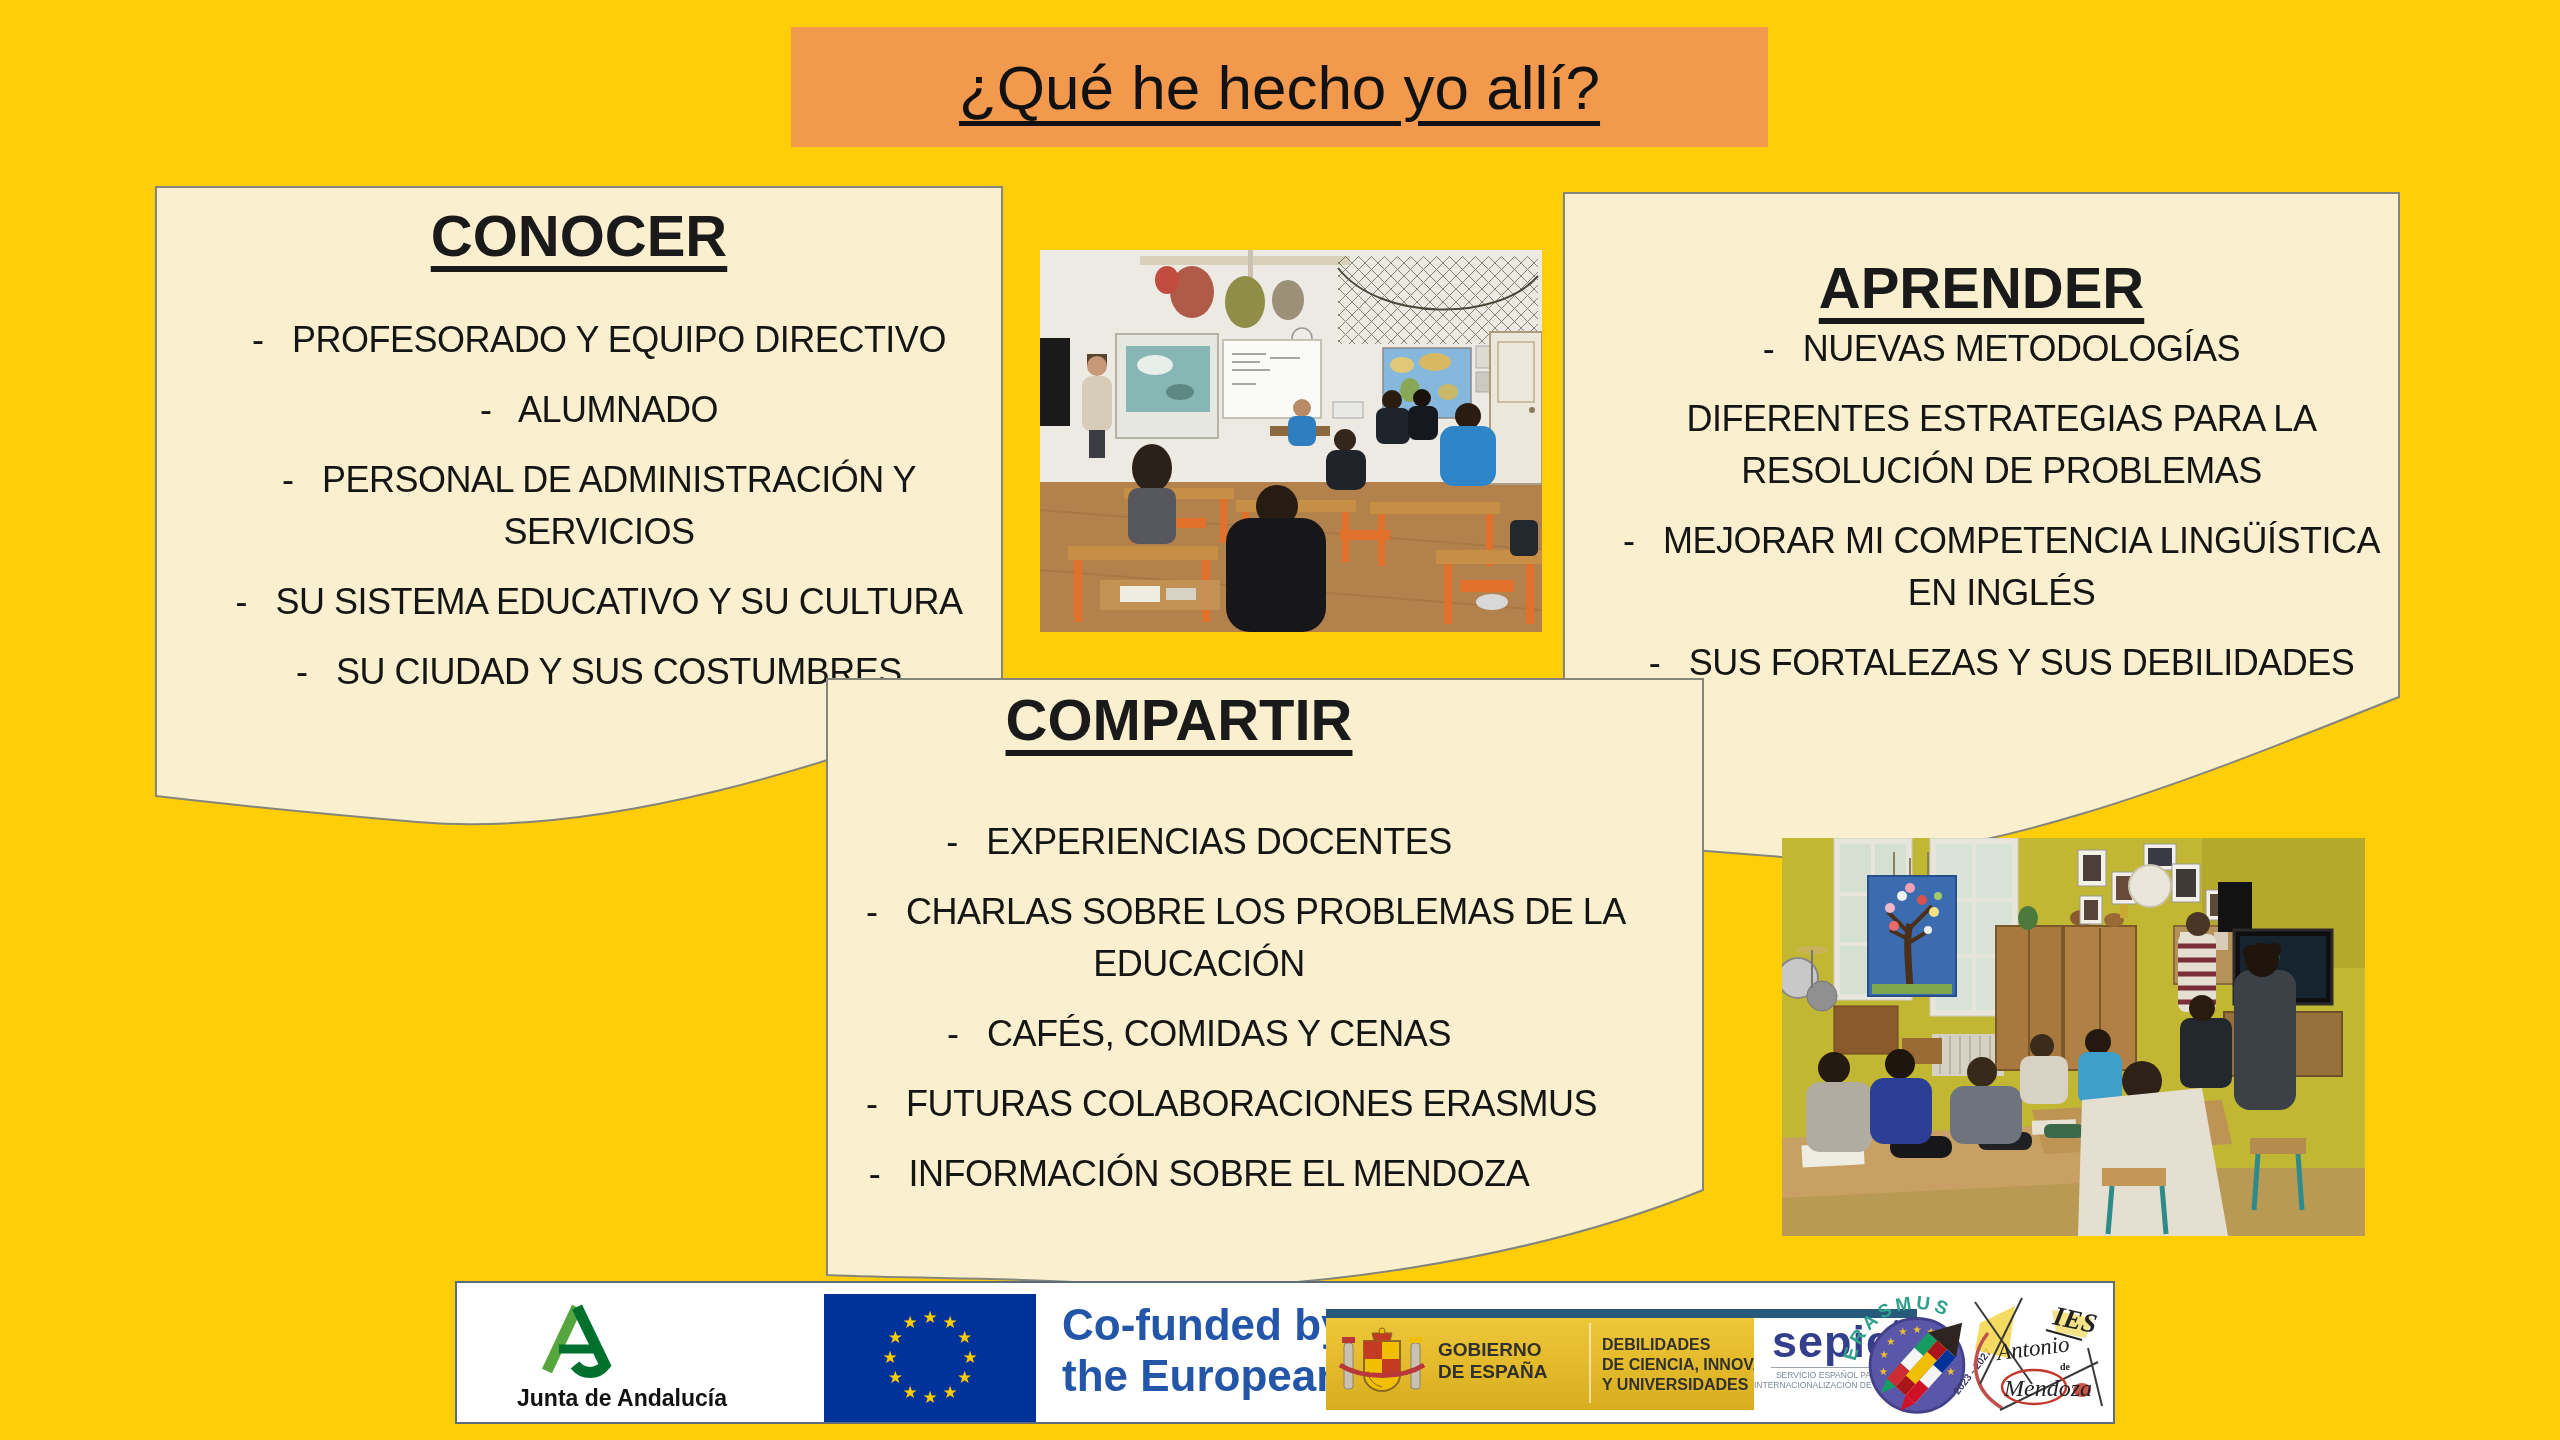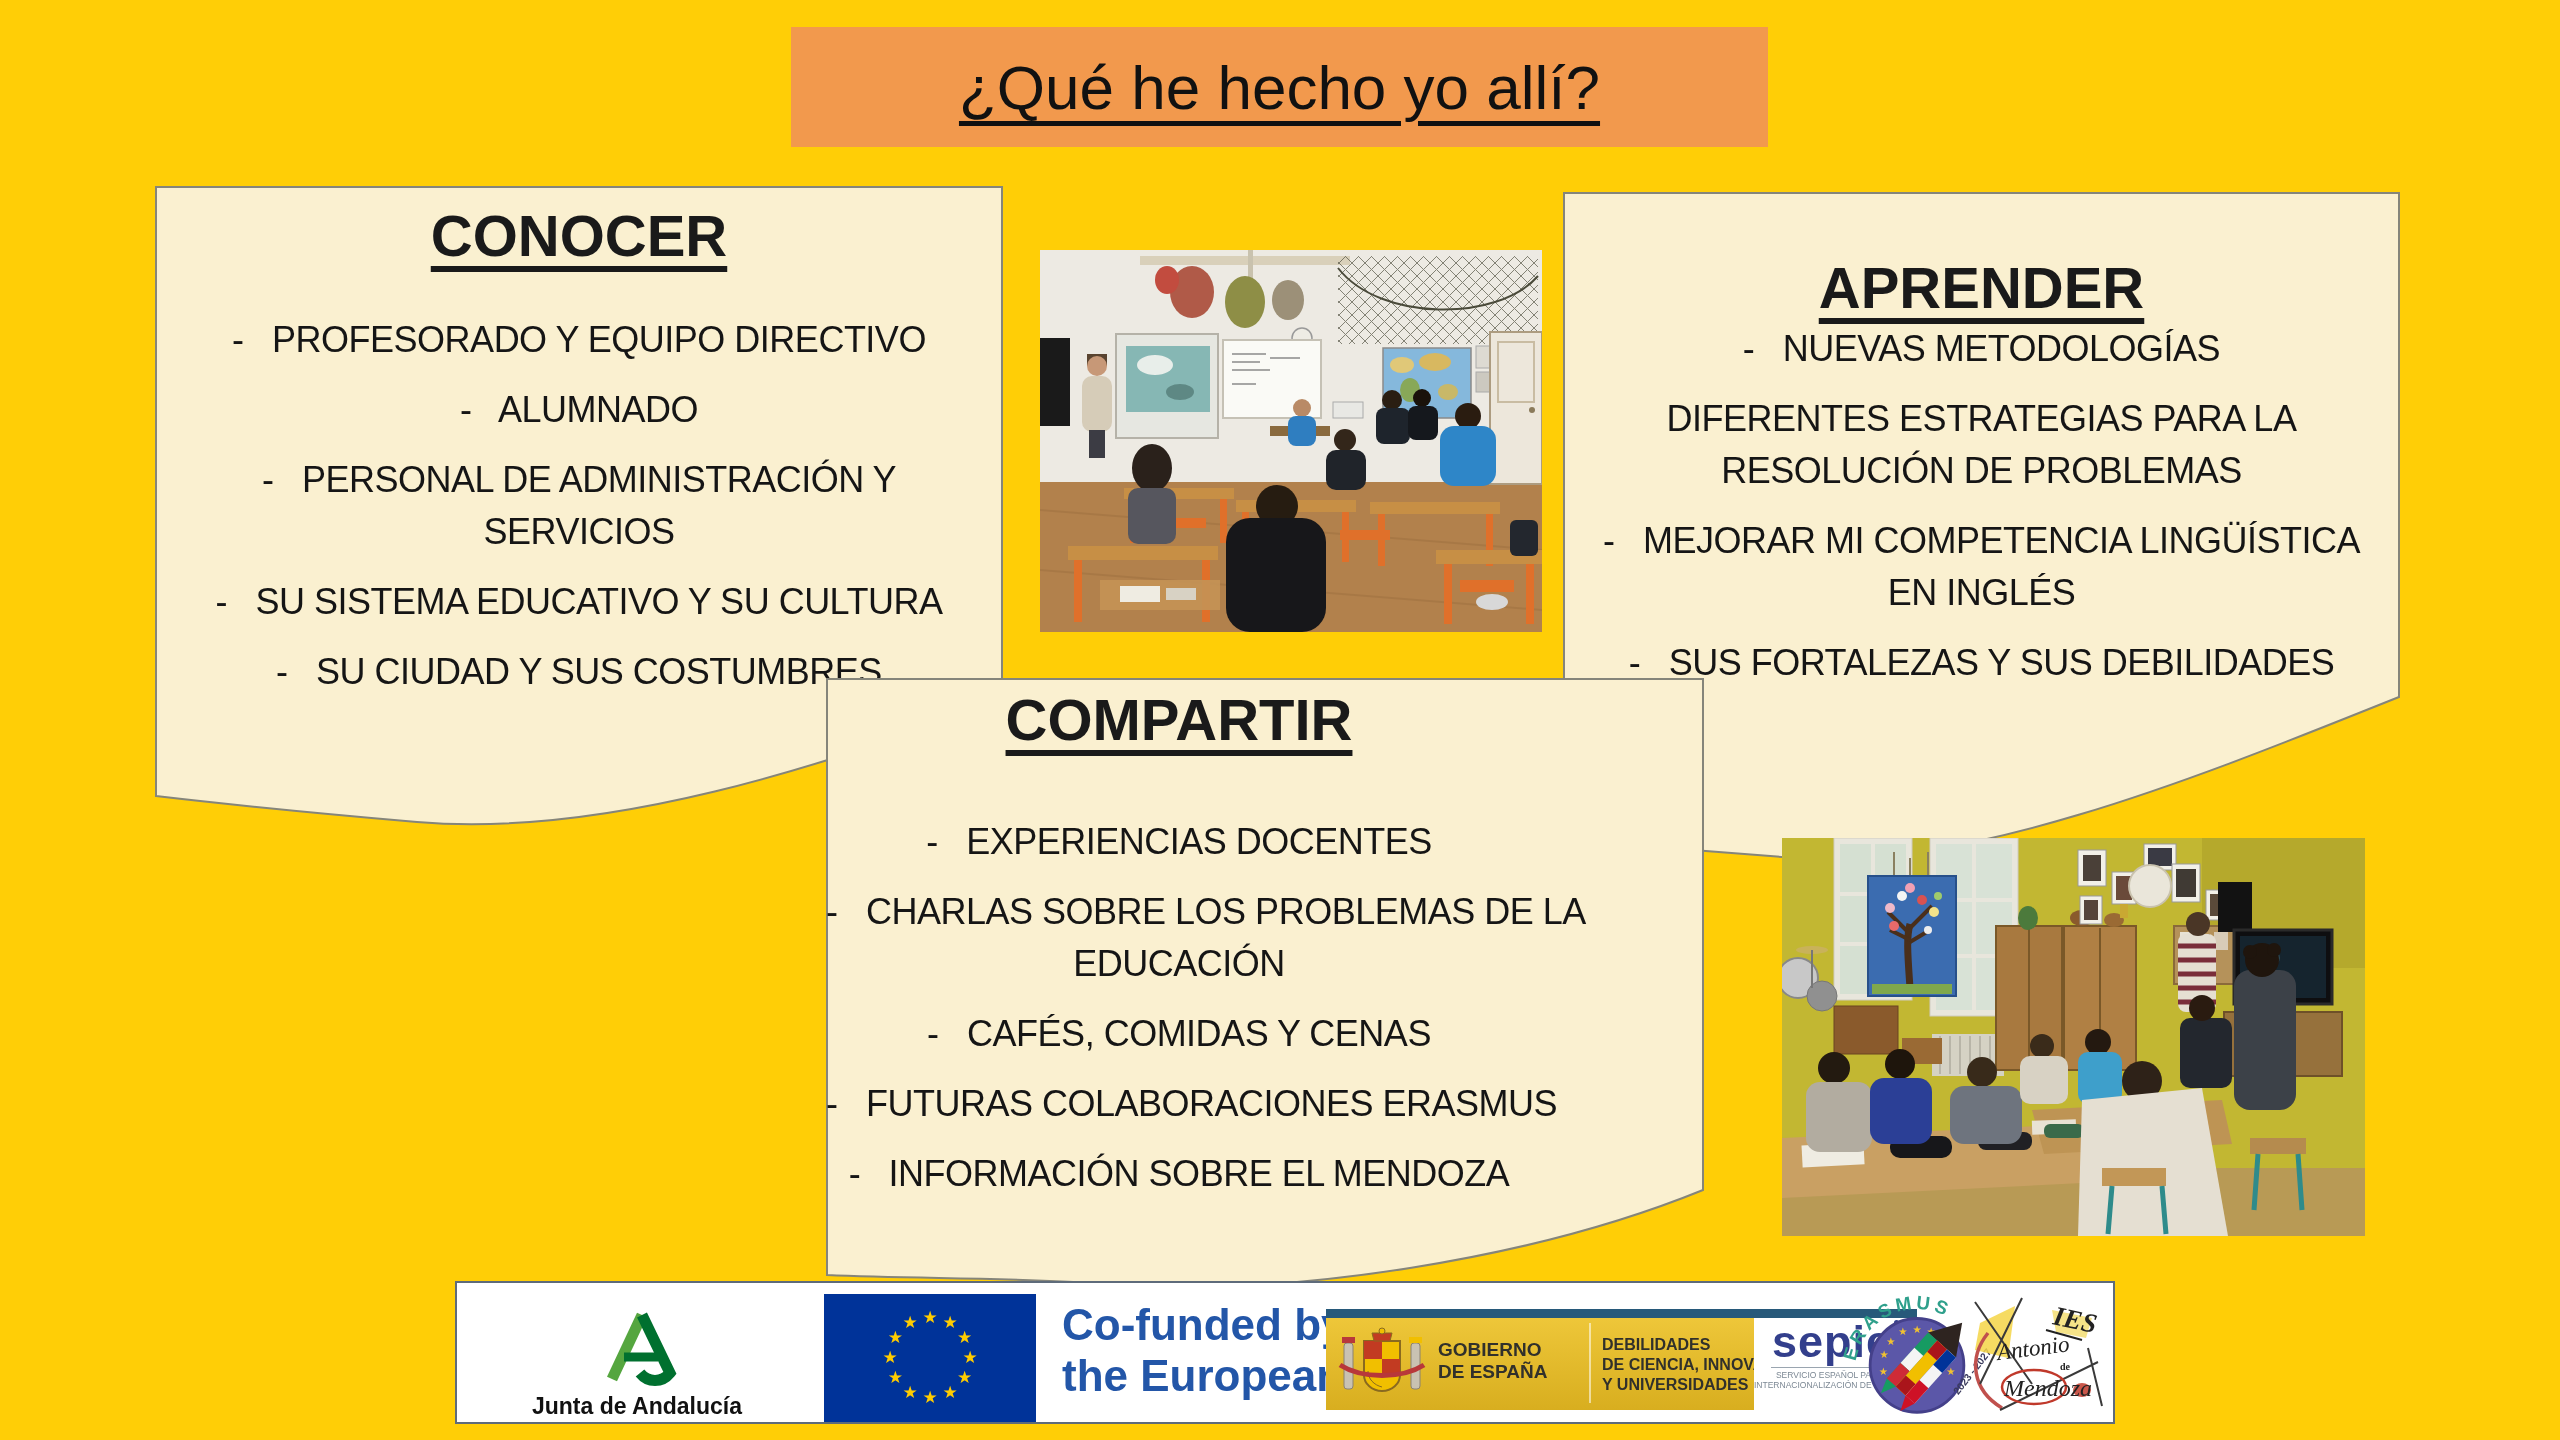--- a/index.html
+++ b/index.html
@@ -25,42 +25,42 @@
   .box-title{
     position:absolute;left:0;right:0;text-align:center;
     font-weight:bold;font-size:58px;letter-spacing:0px;
   }
   .box-title .u{
     text-decoration:underline;text-decoration-thickness:6px;text-underline-offset:10px;
   }
   .box-items{position:absolute;left:0;right:0;text-align:center;}
   .box-item{
     margin:0 0 18px 0;font-size:36px;line-height:52px;letter-spacing:-0.5px;
-    white-space:pre;color:#151515;
+    white-space:pre;color:#151515;padding-left:40px;
   }
   .box-conocer{left:155px;top:186px;width:848px;height:800px;}
   .box-conocer .box-title{top:16px;}
   .box-conocer .box-items{top:128px;}
   .box-aprender{left:1563px;top:192px;width:837px;height:860px;}
   .box-aprender .box-title{top:62px;}
   .box-aprender .box-items{top:131px;}
   .box-compartir{left:826px;top:678px;width:706px;height:610px;}
   .box-compartir .box-title{top:8px;}
   .box-compartir .box-items{top:138px;}
   
   .photo{position:absolute;display:block;}
   .photo-1{left:1040px;top:250px;width:502px;height:382px;}
   .photo-2{left:1782px;top:838px;width:583px;height:398px;}
   
   .footer-bar{
     position:absolute;left:455px;top:1281px;width:1660px;height:143px;
     background:#FFFFFF;border:2px solid #5E6B7A;box-sizing:border-box;
   }
   .footer-bar *{box-sizing:border-box;}
-  .junta{position:absolute;left:60px;top:16px;width:240px;height:125px;text-align:center;}
+  .junta{position:absolute;left:60px;top:8px;width:240px;height:125px;}
   .junta-label{font-size:23px;font-weight:bold;color:#111;margin-top:-2px;}
   .eu-flag{position:absolute;left:367px;top:11px;}
   .cofunded{
     position:absolute;left:605px;top:16px;
     font-size:44px;line-height:51px;font-weight:bold;color:#2356A8;white-space:pre;
   }
   .gov-block{position:absolute;left:869px;top:19px;width:591px;height:101px;background:linear-gradient(#F0C93C,#D8AE1F);margin-top:7px;}
   .gov-strip{position:absolute;left:0;top:0;width:100%;height:9px;background:#27597A;}
   .gov-crest{position:absolute;left:8px;top:16px;}
   .gov-text{position:absolute;left:112px;top:30px;font-size:19px;line-height:22px;font-weight:bold;color:#31302B;white-space:pre;}

